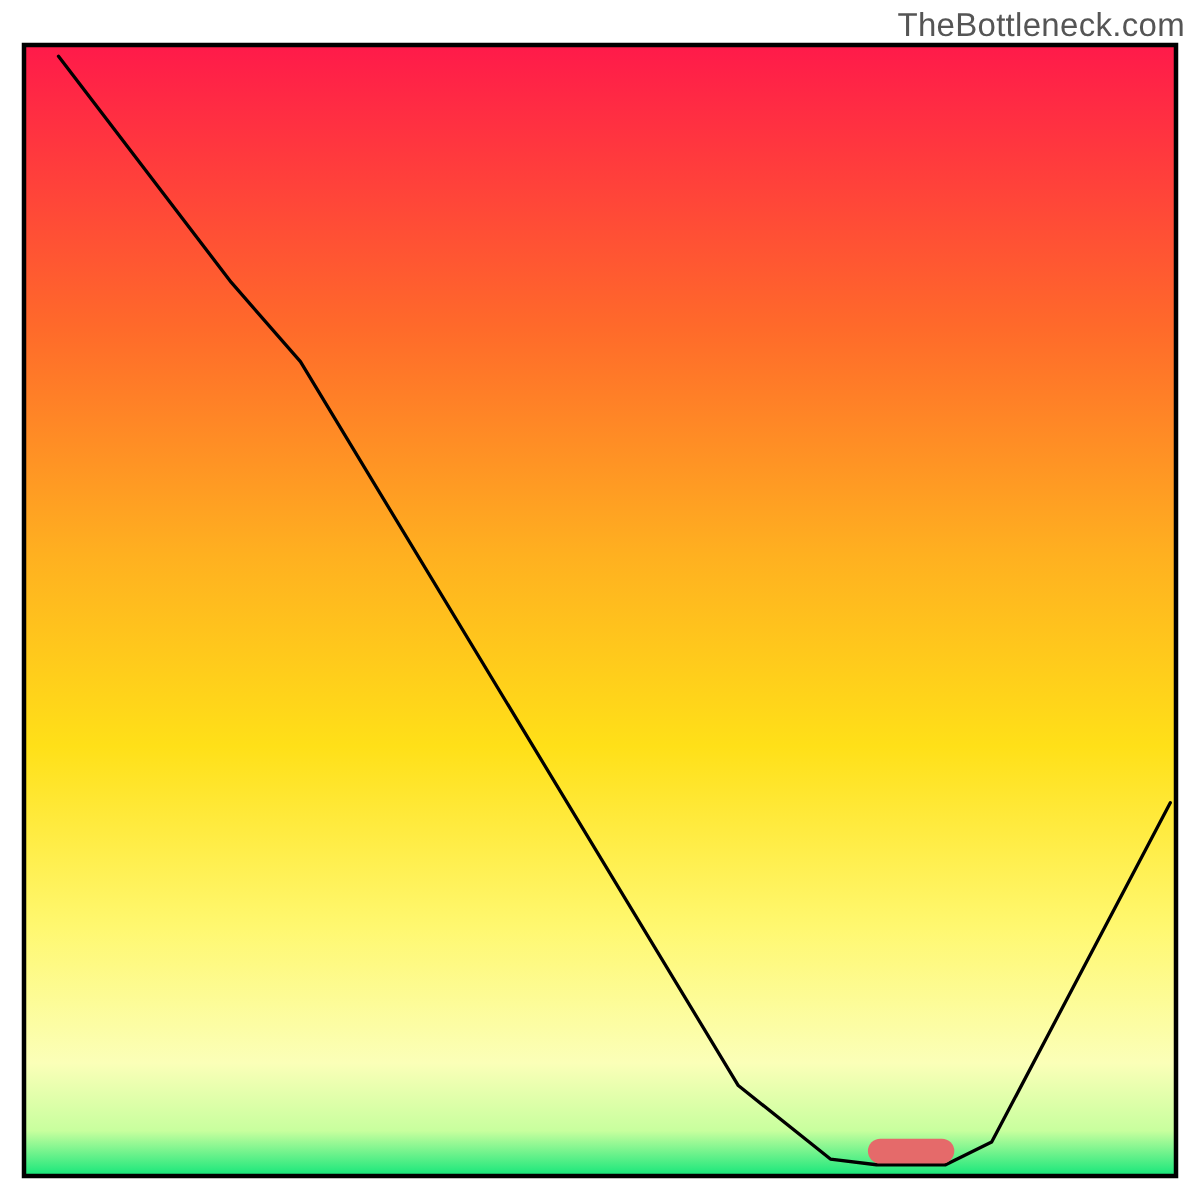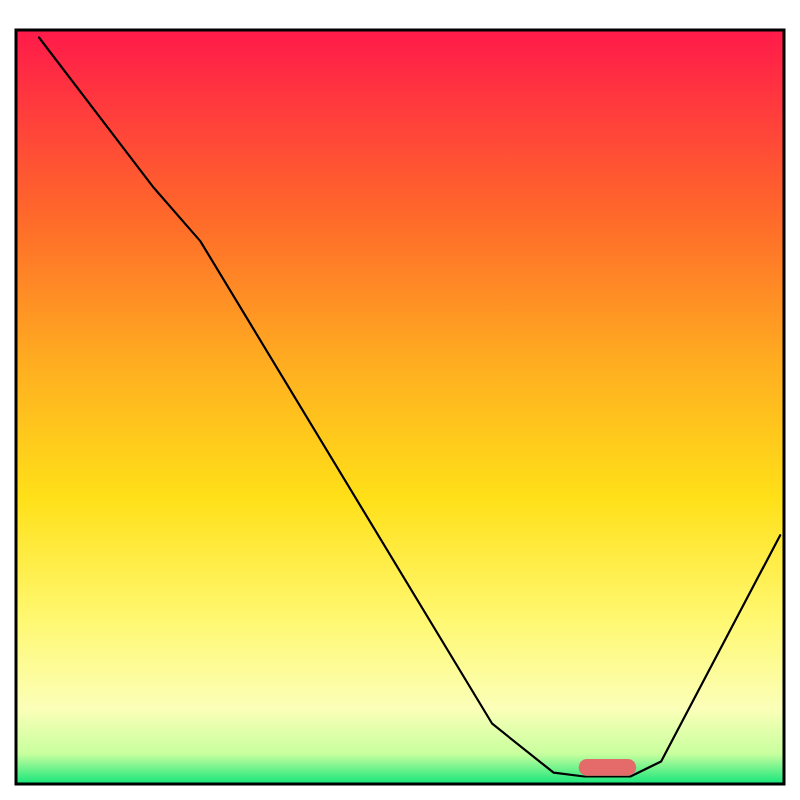--- a/index.html
+++ b/index.html
@@ -46,13 +46,14 @@
           <stop offset="90.0%" stop-color="#fbffb8"></stop>
           <stop offset="96.0%" stop-color="#c8ff9e"></stop>
           <stop offset="100.0%" stop-color="#14e67a"></stop>
         </linearGradient>
       </defs>
       <rect x="16" y="30" width="768" height="754" fill="url(#bg-grad)"></rect>
       <rect x="16" y="30" width="768" height="754" fill="none" stroke="#000000" stroke-width="3"></rect>
       <path d="M39.0 37.5 L154.2 188.3 L200.3 241.1 L492.2 723.7 L553.6 772.7 L584.3 776.5 L630.4 776.5 L661.1 761.4 L780.2 535.2" fill="none" stroke="#000000" stroke-width="2.2" stroke-linejoin="round" stroke-linecap="round"></path>
       <rect x="578.6" y="759.1" width="57.6" height="16.6" rx="8.3" ry="8.3" fill="#e56a6a"></rect>
     </svg>
+  <div class="watermark">TheBottleneck.com</div>
 </div>
 
 </body></html>

